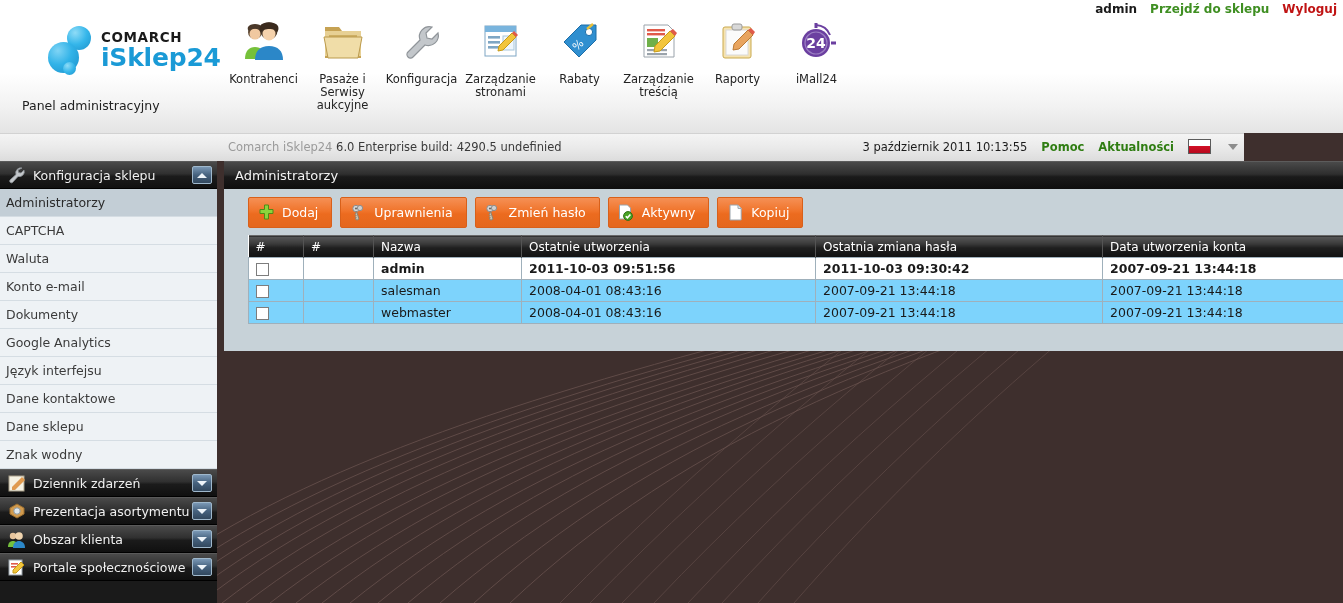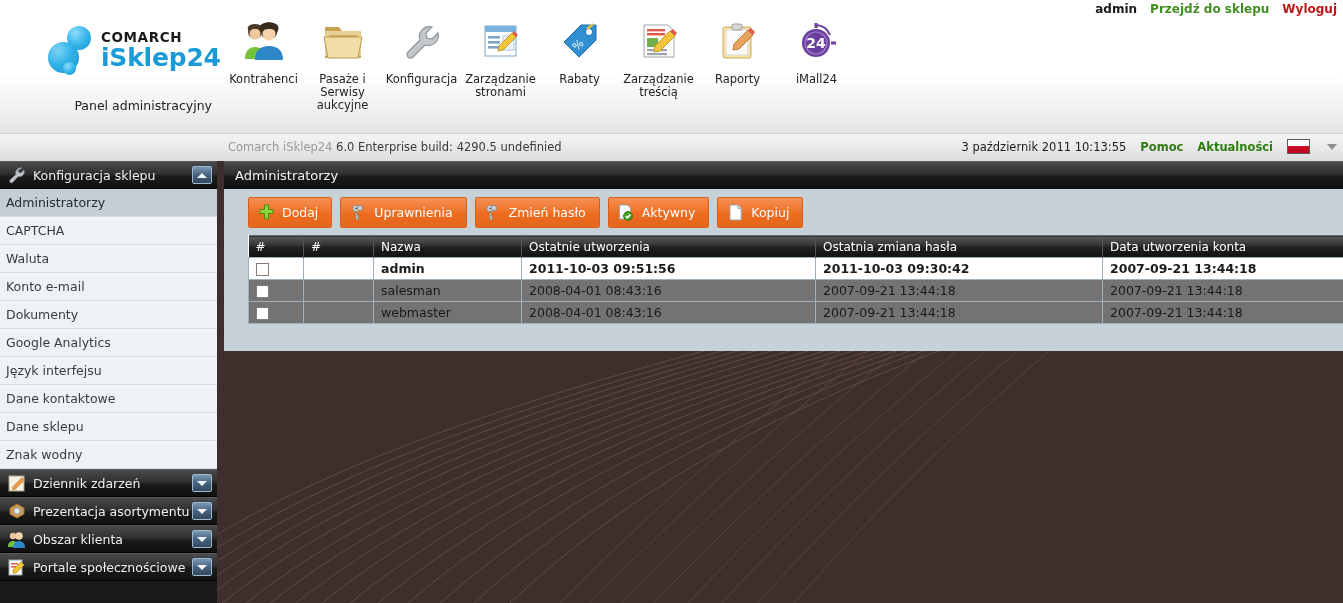--- a/index.html
+++ b/index.html
@@ -40,40 +40,40 @@
     background: radial-gradient(circle at 34% 28%, #8fdcf7 0%, #35b6ea 50%, #1d91ca 100%);
   }
   .logo-mark .b3 {
     position: absolute; left: 15px; top: 38px; width: 13px; height: 13px; border-radius: 50%;
     background: radial-gradient(circle at 34% 28%, #8fdcf7 0%, #35b6ea 50%, #1d91ca 100%);
   }
   .logo-text { margin-left: 7px; }
   .logo-comarch { font-size: 13.5px; font-weight: bold; color: #1a1a1a; letter-spacing: .6px; }
   .logo-isklep { font-size: 25px; font-weight: bold; color: #1a9ad6; line-height: 26px; letter-spacing: -.2px; }
   .logo-sub {
-    text-align: right; font-size: 12.5px; color: #222; margin-top: 16px;
+    text-align: left; font-size: 12.5px; color: #222; margin-top: 16px;
   }
 
   
   .navicons {
     position: absolute; left: 224px; top: 12px; height: 106px;
     display: flex; align-items: flex-start;
   }
   .navitem {
     width: 69px; margin: 0 5px; text-align: center; cursor: pointer;
     display: flex; flex-direction: column; align-items: center;
   }
   .navitem .ico { height: 58px; display: flex; align-items: center; justify-content: center; }
   .navitem .lbl {
     font-size: 11.5px; color: #232323; line-height: 13px; margin-top: 3px;
   }
 
   
   .verbar {
-    position: absolute; left: 0; top: 133px; width: 1343px; height: 28px;
+    position: absolute; left: 0; top: 133px; width: 1244px; height: 28px;
     background: linear-gradient(to bottom, #f4f4f4 0%, #eaeaea 50%, #dcdcdc 100%);
     border-top: 1px solid #d2d2d2;
   }
   .verbar .vleft {
     position: absolute; left: 228px; top: 6px; font-size: 11.5px; color: #3a3a3a;
   }
   .verbar .vleft .dim { color: #9a9a9a; }
   .verbar .vright {
     position: absolute; right: 6px; top: 5px; display: flex; align-items: center; gap: 14px;
     font-size: 11.5px; color: #1c1c1c;
@@ -150,21 +150,21 @@
     height: 22px; text-align: left; padding: 0 0 0 7px;
     color: #ffffff; font-size: 12px; font-weight: normal;
     background: linear-gradient(to bottom, #585858 0%, #3a3a3a 35%, #1f1f1f 55%, #111111 100%);
     border-right: 1px solid #545454; border-top: 1px solid #6a6a6a;
   }
   .tbl td {
     height: 22px; padding: 0 0 0 7px; font-size: 12.5px; color: #1a1a1a;
     border: 1px solid #9fb0bb;
   }
   .tbl tr.r-white td { background: #ffffff; font-weight: bold; }
-  .tbl tr.r-pink td { background: #737373; }
+  .tbl tr.r-pink td { background: #7dd3fc; }
   .chk {
     width: 13px; height: 13px; background: #fff; border: 1px solid #7d7d7d;
     display: inline-block; vertical-align: middle; cursor: pointer;
   }
   .c1 { width: 55px; } .c2 { width: 70px; } .c3 { width: 148px; }
   .c4 { width: 294px; } .c5 { width: 287px; } .c6 { width: 245px; }
 </style>
 </head>
 <body>
 

